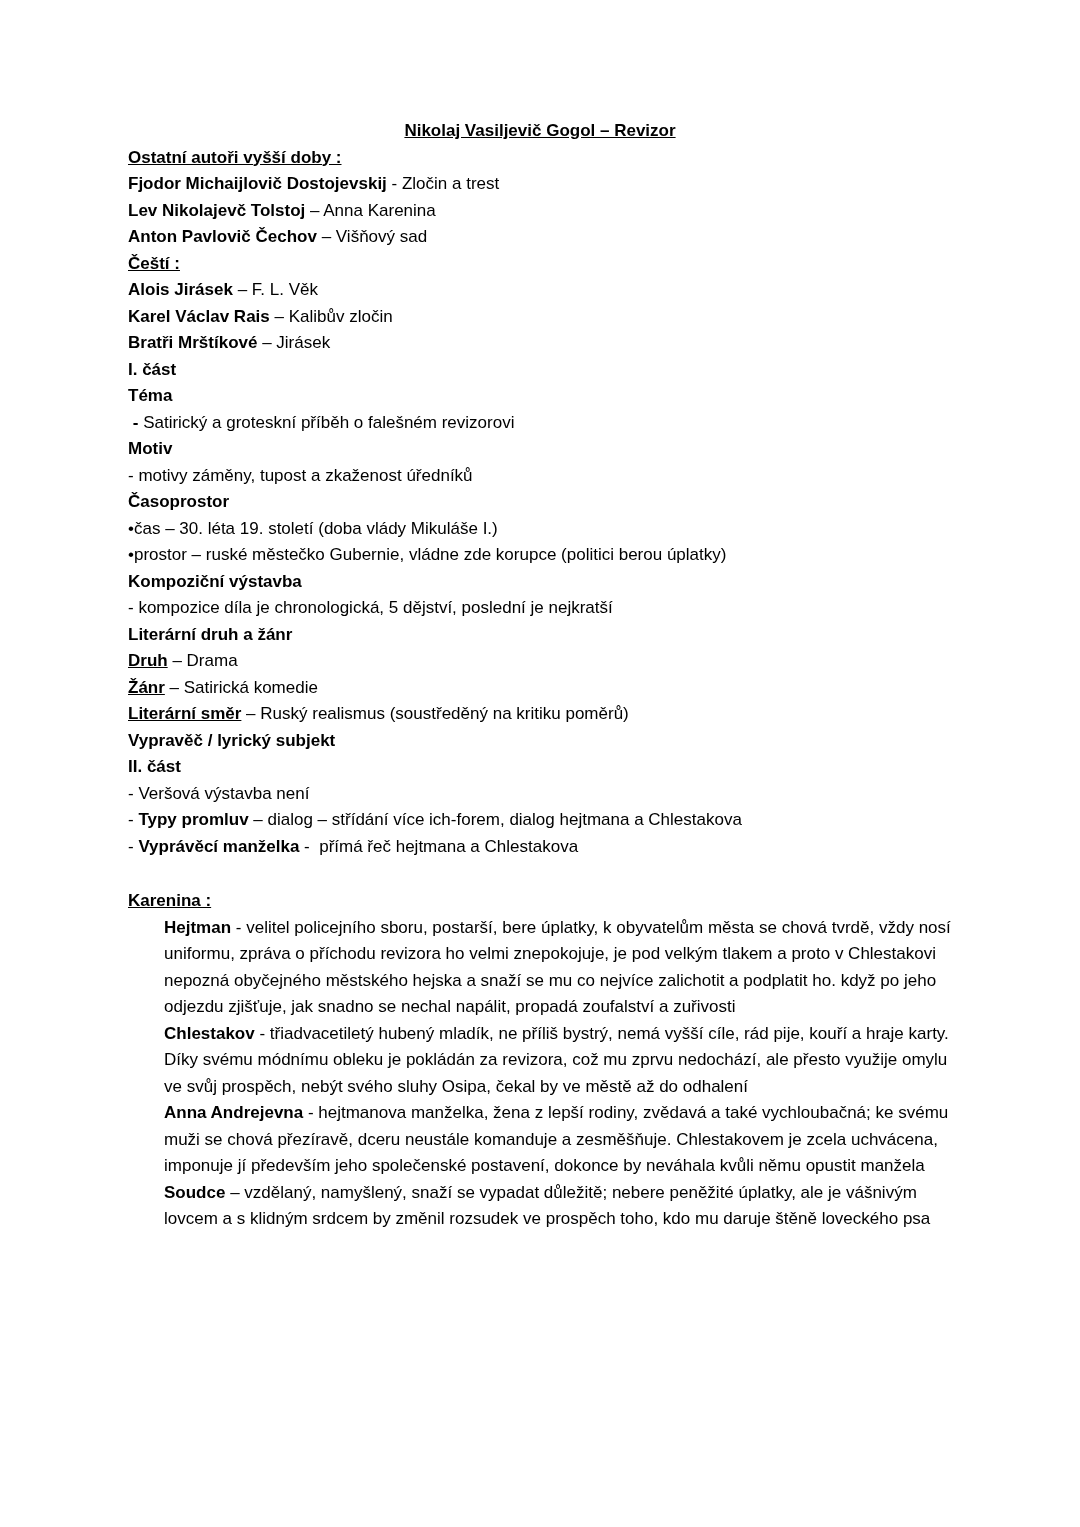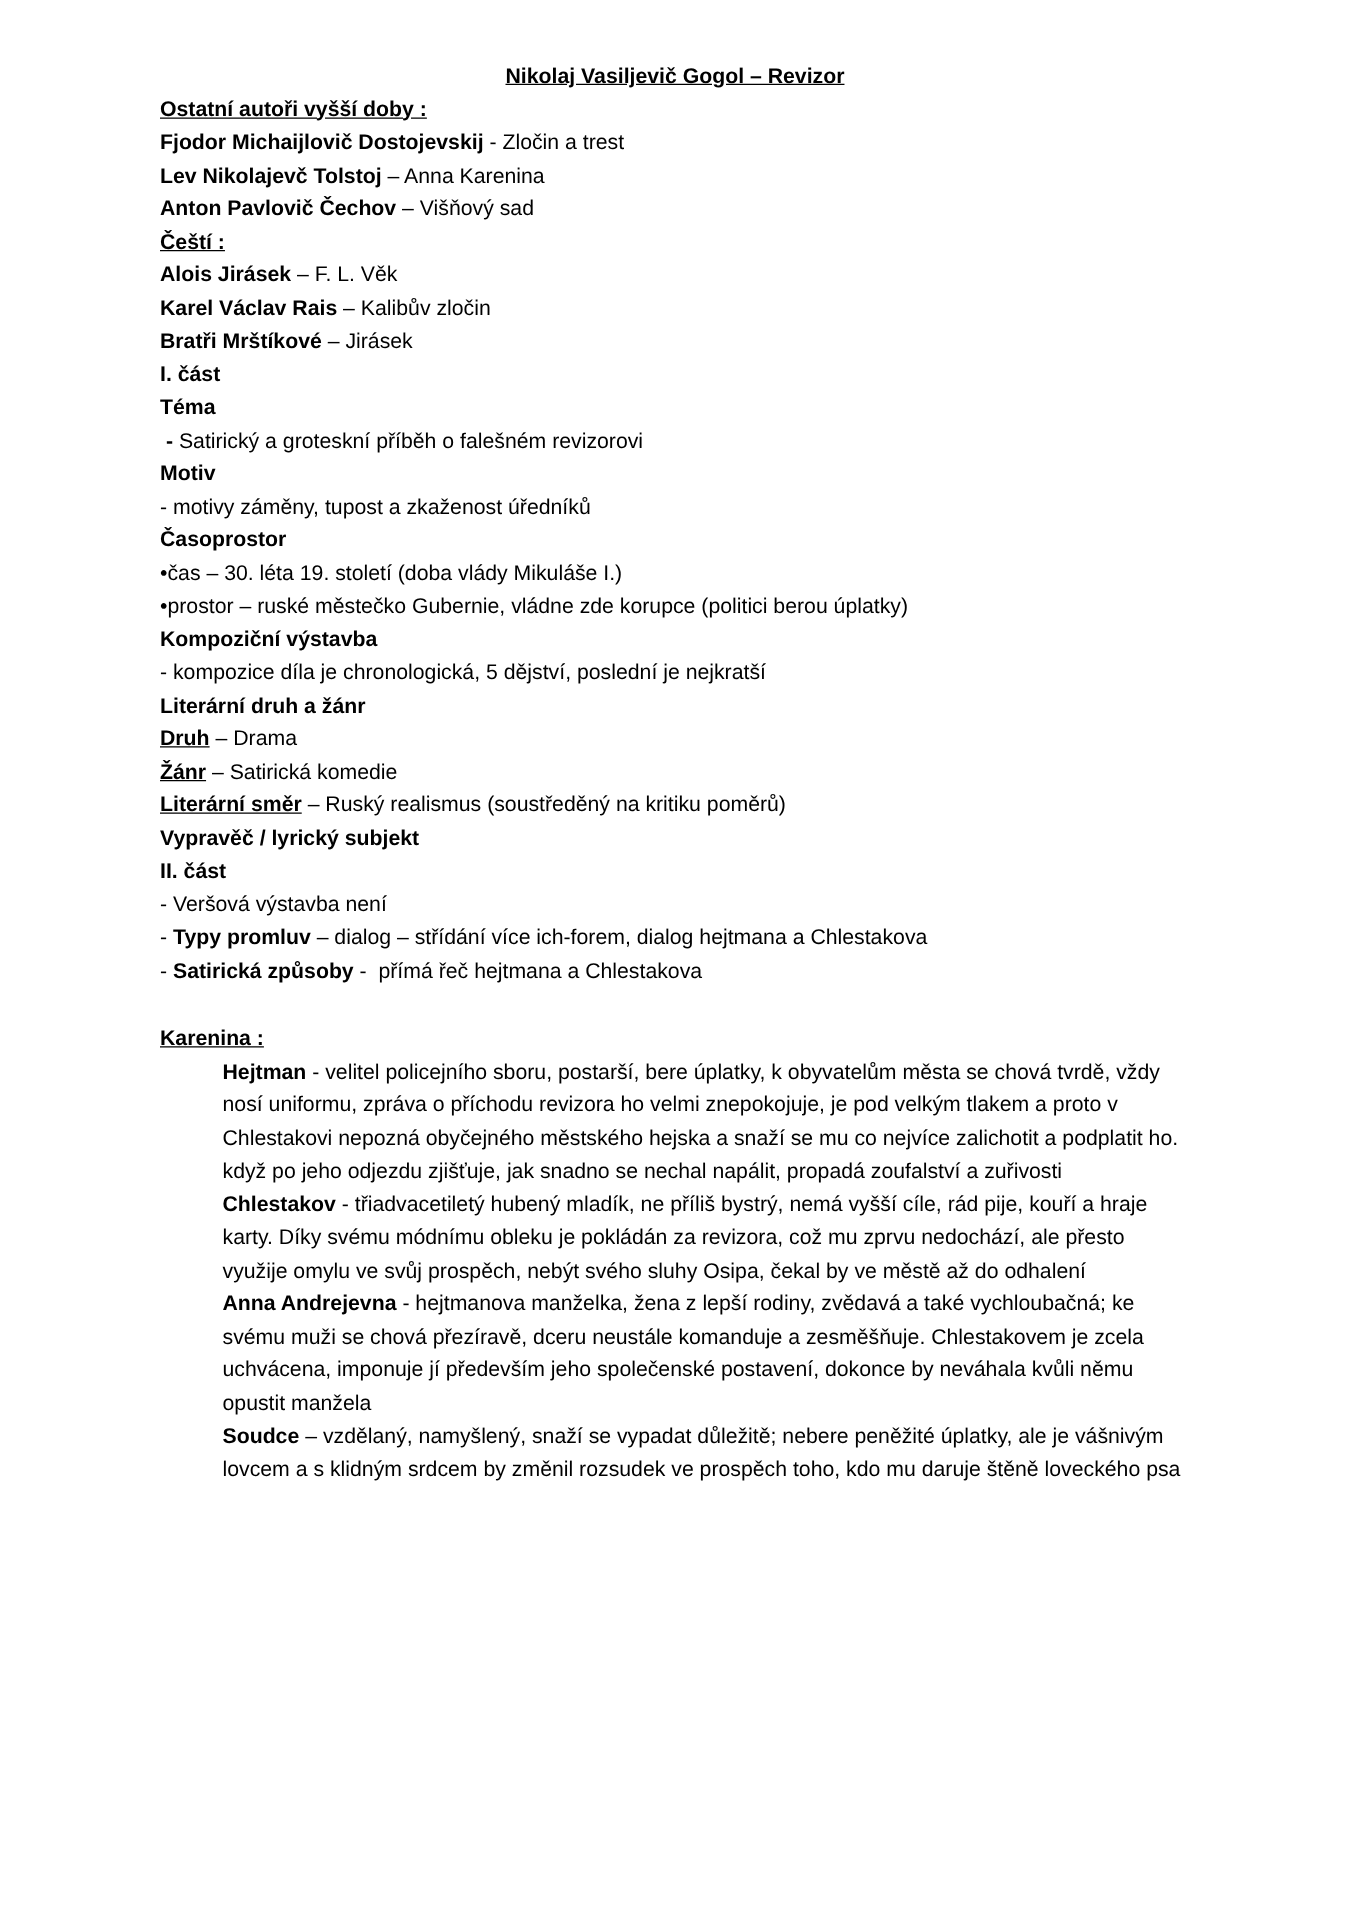--- a/index.html
+++ b/index.html
@@ -4,33 +4,33 @@
 <style>
   html, body {
     margin: 0;
     padding: 0;
     background: #ffffff;
   }
   .page {
     width: 1080px;
     min-height: 1527px;
     box-sizing: border-box;
-    padding: 48px 128px 60px 128px;
+    padding: 118px 128px 60px 128px;
     font-family: "Liberation Sans", sans-serif;
     font-size: 17px;
     line-height: 26.5px;
     color: #000000;
     background: #ffffff;
   }
   .line {
     white-space: pre-wrap;
     min-height: 26.5px;
   }
   .center { text-align: center; }
-  .indent { margin-left: 50px; }
+  .indent { margin-left: 36px; }
   .b { font-weight: bold; }
   .u { text-decoration: underline; }
   .blank { min-height: 28px; }
 </style>
 </head>
 <body>
 
 <div class="page">
   <div>
       <div class="line center"><span class="b u">Nikolaj Vasiljevič Gogol – Revizor</span></div>
@@ -53,21 +53,21 @@
       <div class="line"><span class="b">Kompoziční výstavba</span></div>
       <div class="line"><span>- kompozice díla je chronologická, 5 dějství, poslední je nejkratší</span></div>
       <div class="line"><span class="b">Literární druh a žánr</span></div>
       <div class="line"><span class="b u">Druh</span><span> – Drama</span></div>
       <div class="line"><span class="b u">Žánr</span><span> – Satirická komedie</span></div>
       <div class="line"><span class="b u">Literární směr</span><span> – Ruský realismus (soustředěný na kritiku poměrů)</span></div>
       <div class="line"><span class="b">Vypravěč / lyrický subjekt</span></div>
       <div class="line"><span class="b">II. část</span></div>
       <div class="line"><span>- Veršová výstavba není</span></div>
       <div class="line"><span>- </span><span class="b">Typy promluv</span><span> – dialog – střídání více ich-forem, dialog hejtmana a Chlestakova</span></div>
-      <div class="line"><span>- </span><span class="b">Satirická způsoby</span><span> -  přímá řeč hejtmana a Chlestakova</span></div>
+      <div class="line"><span>- </span><span class="b">Vyprávěcí manželka</span><span> -  přímá řeč hejtmana a Chlestakova</span></div>
       <div class="line blank">&nbsp;</div>
       <div class="line"><span class="b u">Karenina :</span></div>
       <div class="line indent"><span class="b">Hejtman</span><span> - velitel policejního sboru, postarší, bere úplatky, k obyvatelům města se chová tvrdě, vždy nosí uniformu, zpráva o příchodu revizora ho velmi znepokojuje, je pod velkým tlakem a proto v Chlestakovi nepozná obyčejného městského hejska a snaží se mu co nejvíce zalichotit a podplatit ho. když po jeho odjezdu zjišťuje, jak snadno se nechal napálit, propadá zoufalství a zuřivosti</span></div>
       <div class="line indent"><span class="b">Chlestakov</span><span> - třiadvacetiletý hubený mladík, ne příliš bystrý, nemá vyšší cíle, rád pije, kouří a hraje karty. Díky svému módnímu obleku je pokládán za revizora, což mu zprvu nedochází, ale přesto využije omylu ve svůj prospěch, nebýt svého sluhy Osipa, čekal by ve městě až do odhalení</span></div>
       <div class="line indent"><span class="b">Anna Andrejevna</span><span> - hejtmanova manželka, žena z lepší rodiny, zvědavá a také vychloubačná; ke svému muži se chová přezíravě, dceru neustále komanduje a zesměšňuje. Chlestakovem je zcela uchvácena, imponuje jí především jeho společenské postavení, dokonce by neváhala kvůli němu opustit manžela</span></div>
       <div class="line indent"><span class="b">Soudce</span><span> – vzdělaný, namyšlený, snaží se vypadat důležitě; nebere peněžité úplatky, ale je vášnivým lovcem a s klidným srdcem by změnil rozsudek ve prospěch toho, kdo mu daruje štěně loveckého psa</span></div>
     </div>
 </div>
 
 </body></html>

